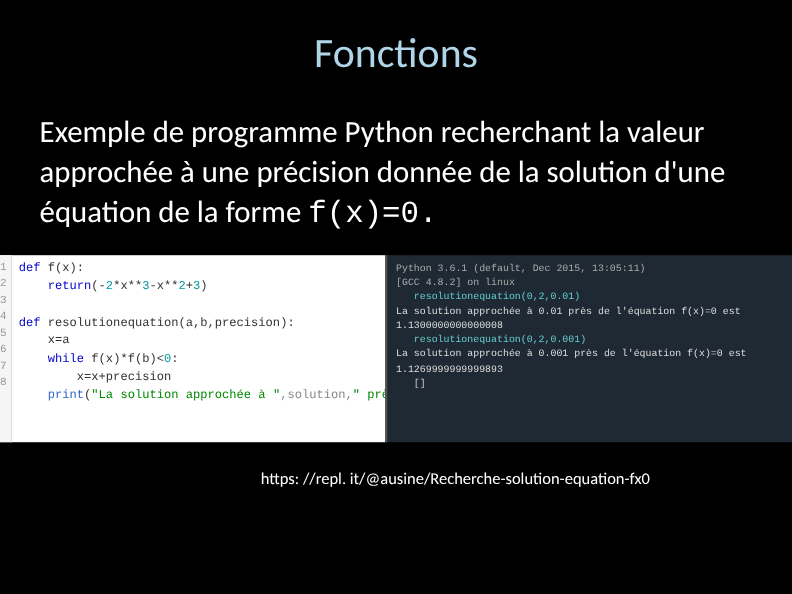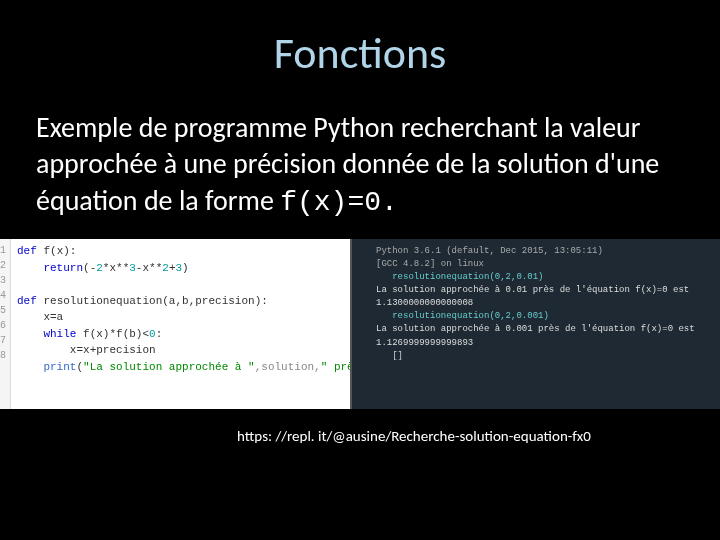--- a/index.html
+++ b/index.html
@@ -6,21 +6,21 @@
   body {
     width: 720px;
     height: 540px;
     background: #000;
     font-family: Calibri, Arial, sans-serif;
     overflow: hidden;
     position: relative;
   }
   .title {
     color: #b0d5e8;
-    font-size: 44px;
+    font-size: 38px;
     text-align: center;
     padding-top: 26px;
     font-weight: 400;
   }
   .description {
     color: #fff;
     font-size: 28px;
     line-height: 1.3;
     padding: 30px 60px 0 36px;
   }
@@ -58,21 +58,21 @@
   .fn { color: #3366cc; }
   .num { color: #009999; }
   .str { color: #008800; }
   .gr { color: #888; }
   .terminal {
     background: #1e2933;
     flex: 1;
     color: #ccc;
     font-family: Consolas, "Courier New", monospace;
     font-size: 9px;
-    padding: 6px 24px;
+    padding: 6px 8px;
     line-height: 1.45;
     border-left: 2px solid #555;
   }
   .terminal .hdr { color: #aaa; }
   .terminal .prompt { color: #f0a050; }
   .terminal .cy { color: #66cccc; text-align: center; }
   .terminal .res { color: #ddd; }
   .link {
     color: #fff;
     font-size: 15px;

